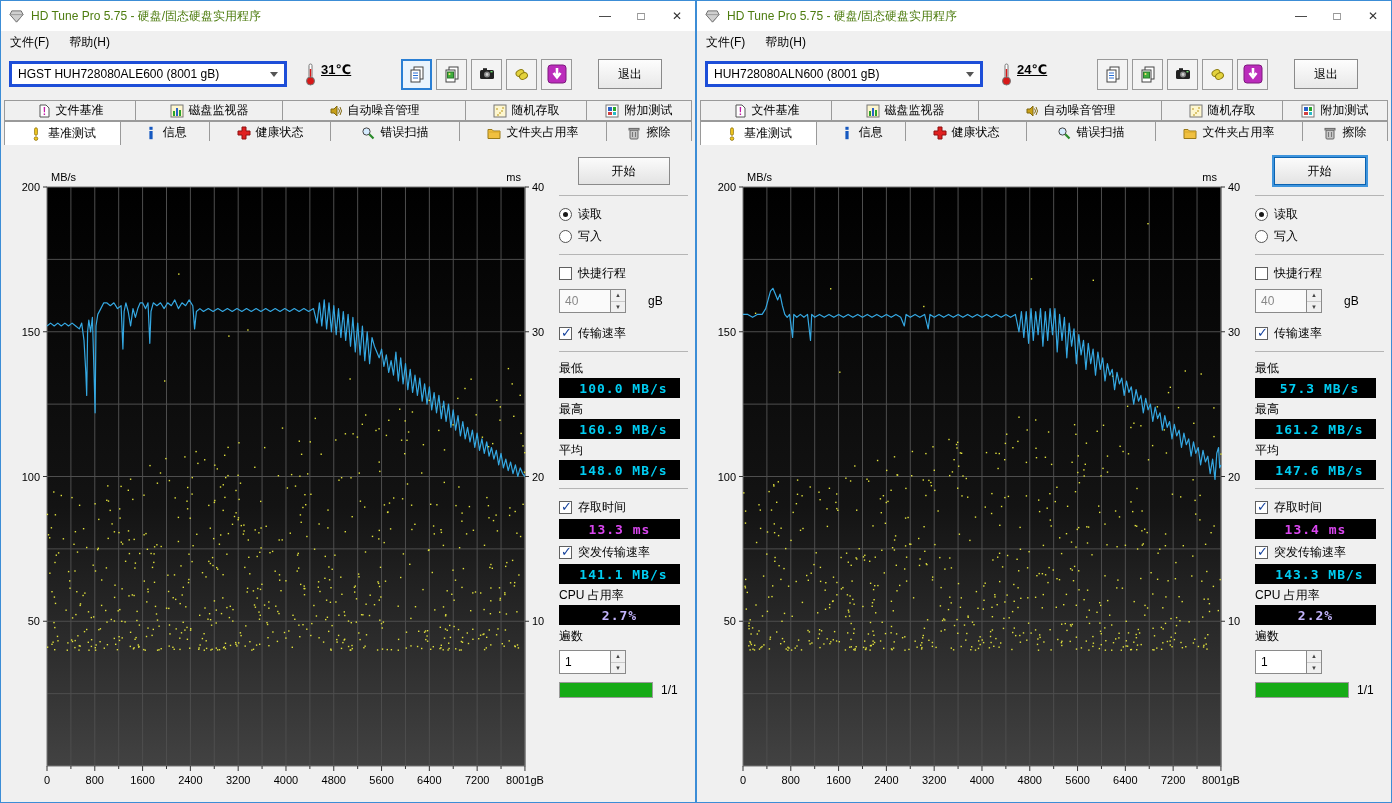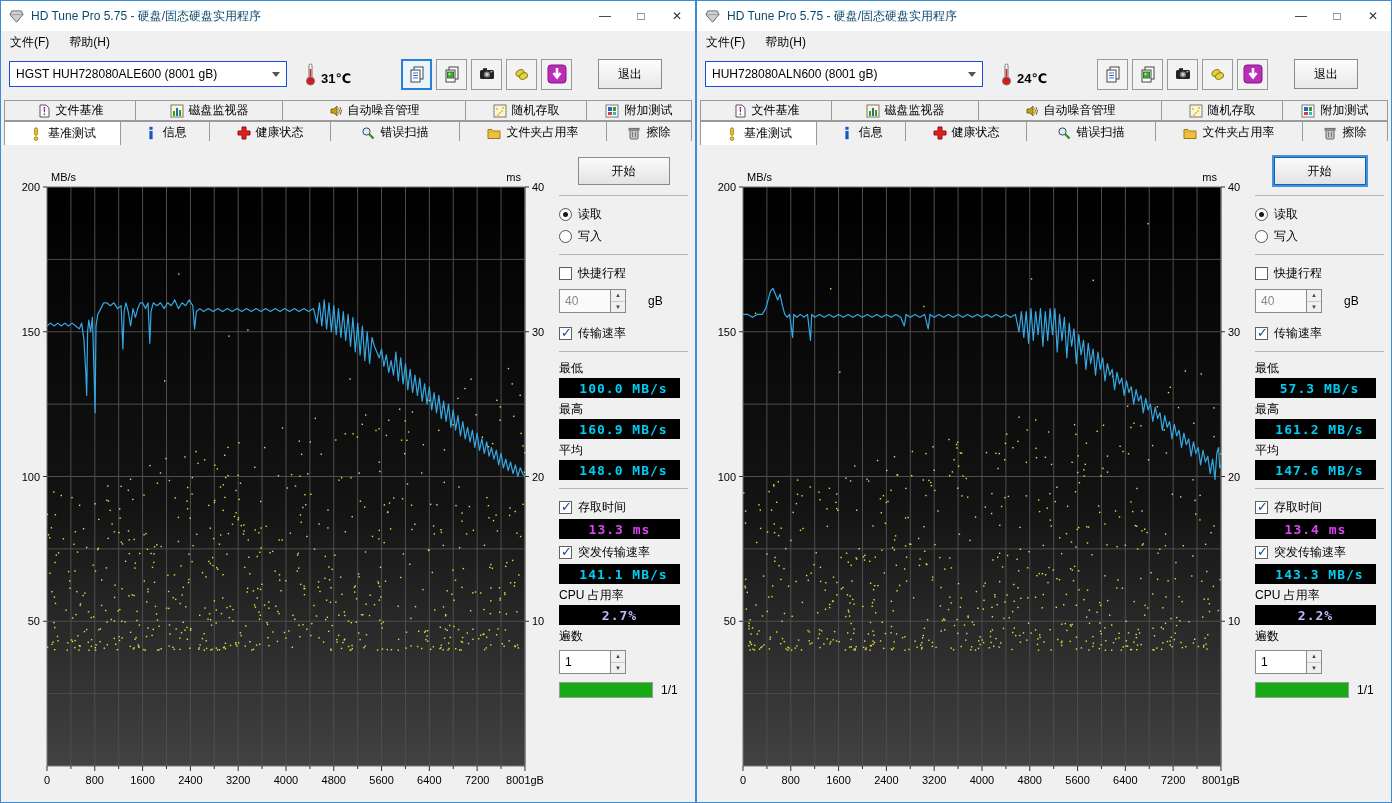--- a/index.html
+++ b/index.html
@@ -4,36 +4,36 @@
 <style>
   * { margin:0; padding:0; box-sizing:border-box; }
   html,body { width:1392px; height:803px; overflow:hidden; background:#d8d8d8;
     font-family:"Liberation Sans","DejaVu Sans",sans-serif; font-size:12px; color:#000; }
   #app { display:flex; width:1392px; height:803px; }
   .window { width:696px; height:803px; background:#f0f0f0; border:1px solid #3c8dd6; position:relative; }
 
   
   .titlebar { height:30px; background:#ffffff; display:flex; align-items:center; padding-left:8px; }
   .app-icon { width:15px; height:15px; margin-right:7px; }
-  .title-text { font-size:12px; color:#0c4a6e; flex:1; white-space:nowrap; overflow:hidden; }
+  .title-text { font-size:12px; color:#4d7c0f; flex:1; white-space:nowrap; overflow:hidden; }
   .winbtn { width:36px; height:30px; display:flex; align-items:center; justify-content:center;
     font-size:12px; color:#333; cursor:default; }
 
   
   .menubar { height:22px; background:#f0f0f0; display:flex; align-items:center; padding-left:9px; gap:20px; }
   .menu-item { font-size:12px; }
 
   
   .toolbar { height:42px; display:flex; align-items:center; padding-left:8px; }
-  .drive-select { width:278px; height:26px; background:#fff; border:1px solid #1d4ed8;
+  .drive-select { width:278px; height:26px; background:#fff; border:3px solid #1d4ed8;
     display:flex; align-items:center; padding:0 6px; position:relative; }
   .drive-select .txt { flex:1; font-size:12px; white-space:nowrap; overflow:hidden; }
   .chev { width:0; height:0; border-left:4px solid transparent; border-right:4px solid transparent;
     border-top:5px solid #555; margin-left:4px; }
-  .temp-wrap { display:flex; align-items:flex-end; margin-left:18px; width:74px; }
+  .temp-wrap { display:flex; align-items:flex-start; margin-left:18px; width:74px;text-decoration:underline; }
   .temp-val { font-weight:bold; font-size:13px; margin-left:5px; }
   .tb-group { display:flex; gap:4px; margin-left:22px; }
   .tb-btn { width:31px; height:31px; border:1px solid #999; background:#f3f3f3;
     display:flex; align-items:center; justify-content:center; }
   .tb-btn.selected { border:2px solid #2a7fd4; background:#eaf4fd; }
   .exit-btn { margin-left:26px; width:64px; height:30px; border:1px solid #8a8a8a;
     background:linear-gradient(#fdfdfd,#e8e8e8); font-size:12px; display:flex; align-items:center; justify-content:center; }
 
   
   .tabs { margin-top:5px; padding:0 3px; }

